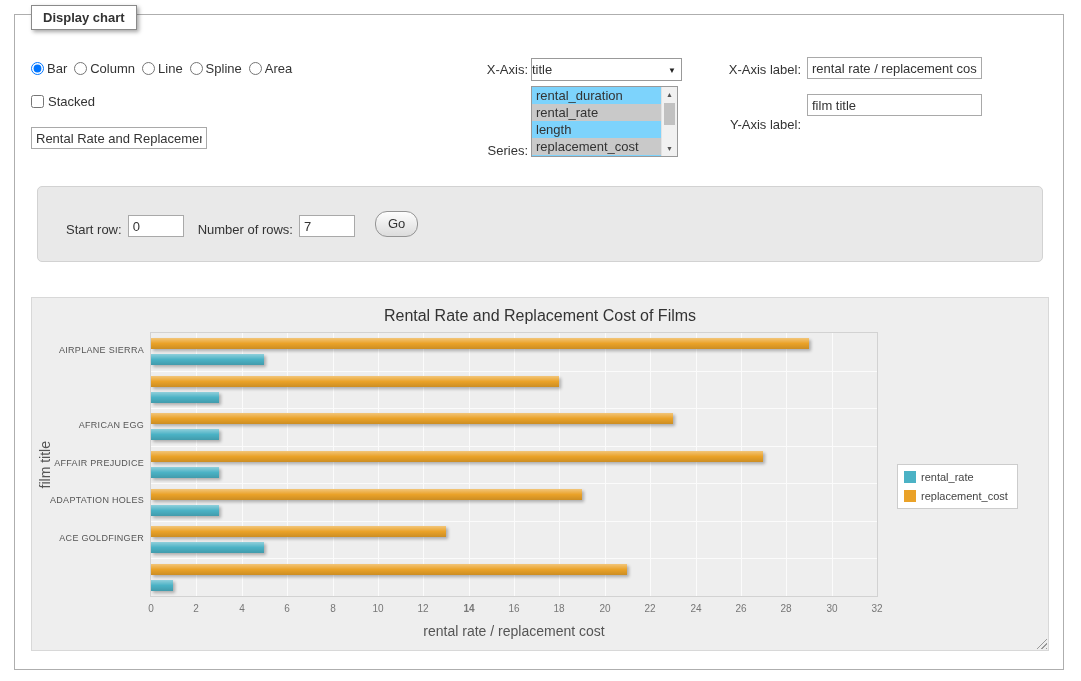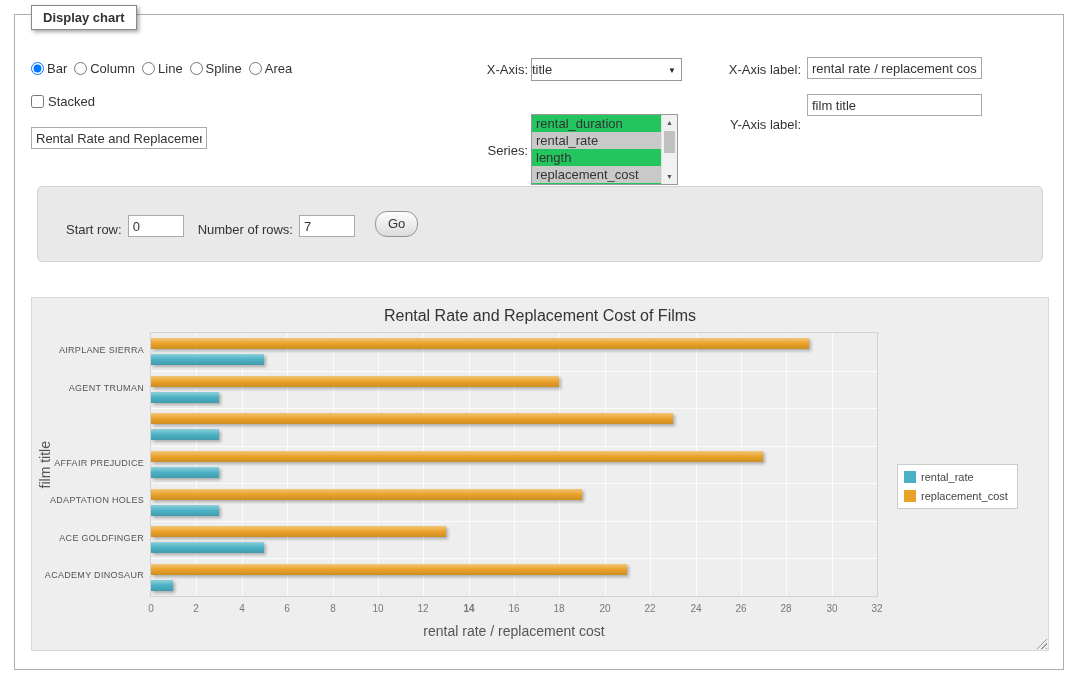--- a/index.html
+++ b/index.html
@@ -30,21 +30,21 @@
   .lbl { position: absolute; font-size: 13px; color: #333; }
   .lbl.r { text-align: right; }
   .select-box {
     position: absolute; left: 516px; top: 43px; width: 151px; height: 23px;
     border: 1px solid #999; background: #fff; font-size: 13px;
   }
   .select-text { position: absolute; left: 0; top: 3px; }
   .select-arrow { position: absolute; right: 5px; top: 7px; font-size: 8px; color: #222; }
   .listbox {
     position: absolute; left: 516px; top: 71px; width: 147px; height: 71px;
-    border: 1px solid #999; background: #22c55e; overflow: hidden; font-size: 13px; margin-top: 28px;
+    border: 1px solid #999; background: #7dd3fc; overflow: hidden; font-size: 13px;
   }
   .option { height: 17px; line-height: 17px; padding-left: 4px; padding-right: 20px; white-space: nowrap; }
   .option.selected { background: #c9c9c9; }
   .lb-scrollbar { position: absolute; right: 0; top: 0; width: 16px; height: 100%; background: #f1f1f1; border-left: 1px solid #e2e2e2; }
   .sb-btn { position: absolute; left: 0; width: 100%; height: 15px; text-align: center; font-size: 7px; color: #555; line-height: 15px; background: #f1f1f1; }
   .sb-btn.up { top: 0; }
   .sb-btn.down { bottom: 0; }
   .sb-thumb { position: absolute; left: 2px; top: 16px; width: 11px; height: 22px; background: #c1c1c1; }
   .xlabel-input { position: absolute; left: 792px; top: 42px; width: 175px; }
   .ylabel-input { position: absolute; left: 792px; top: 79px; width: 175px; }
@@ -226,20 +226,19 @@
       <div class="tick-label" style="left: 462px;">16</div>
       <div class="tick-label" style="left: 507px;">18</div>
       <div class="tick-label" style="left: 553px;">20</div>
       <div class="tick-label" style="left: 598px;">22</div>
       <div class="tick-label" style="left: 644px;">24</div>
       <div class="tick-label" style="left: 689px;">26</div>
       <div class="tick-label" style="left: 734px;">28</div>
       <div class="tick-label" style="left: 780px;">30</div>
       <div class="tick-label" style="left: 825px;">32</div>
       <div class="cat-label" style="top: 34px; height: 37.5714px; line-height: 37.5714px;">AIRPLANE SIERRA</div>
-      <div class="cat-label" style="top: 71.5714px; height: 37.5714px; line-height: 37.5714px;">AGENT TRUMAN</div>
+      <div class="cat-label" style="top: 109.143px; height: 37.5714px; line-height: 37.5714px;">AFRICAN EGG</div>
       <div class="cat-label" style="top: 146.714px; height: 37.5714px; line-height: 37.5714px;">AFFAIR PREJUDICE</div>
       <div class="cat-label" style="top: 184.286px; height: 37.5714px; line-height: 37.5714px;">ADAPTATION HOLES</div>
       <div class="cat-label" style="top: 221.857px; height: 37.5714px; line-height: 37.5714px;">ACE GOLDFINGER</div>
-      <div class="cat-label" style="top: 259.429px; height: 37.5714px; line-height: 37.5714px;">ACADEMY DINOSAUR</div>
     </div>
 
 </div>
 
 </body></html>

